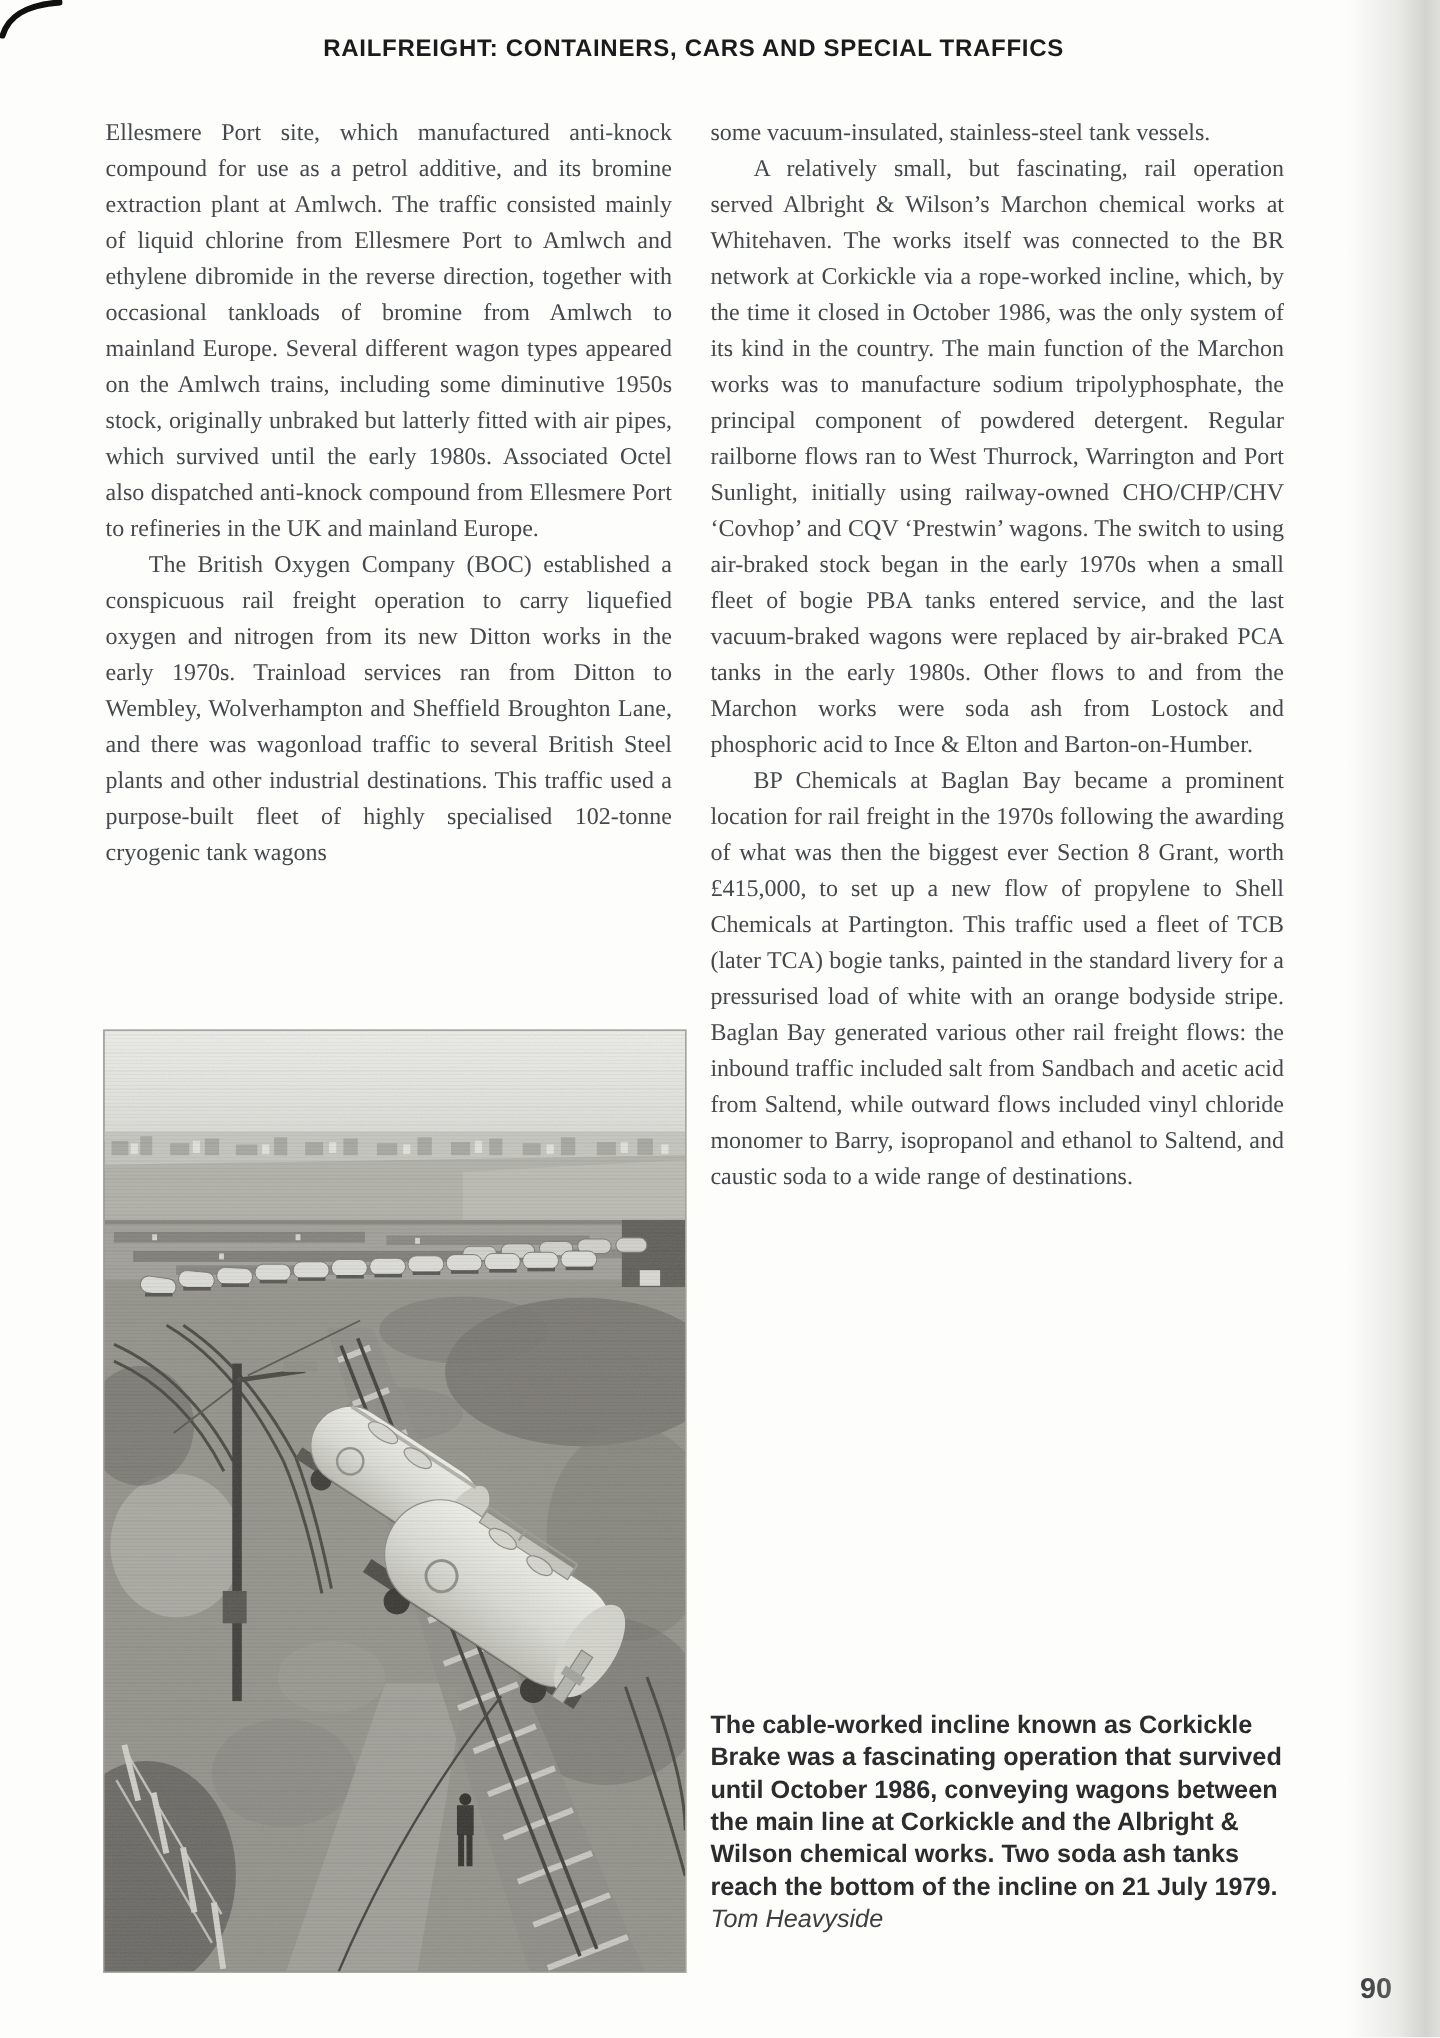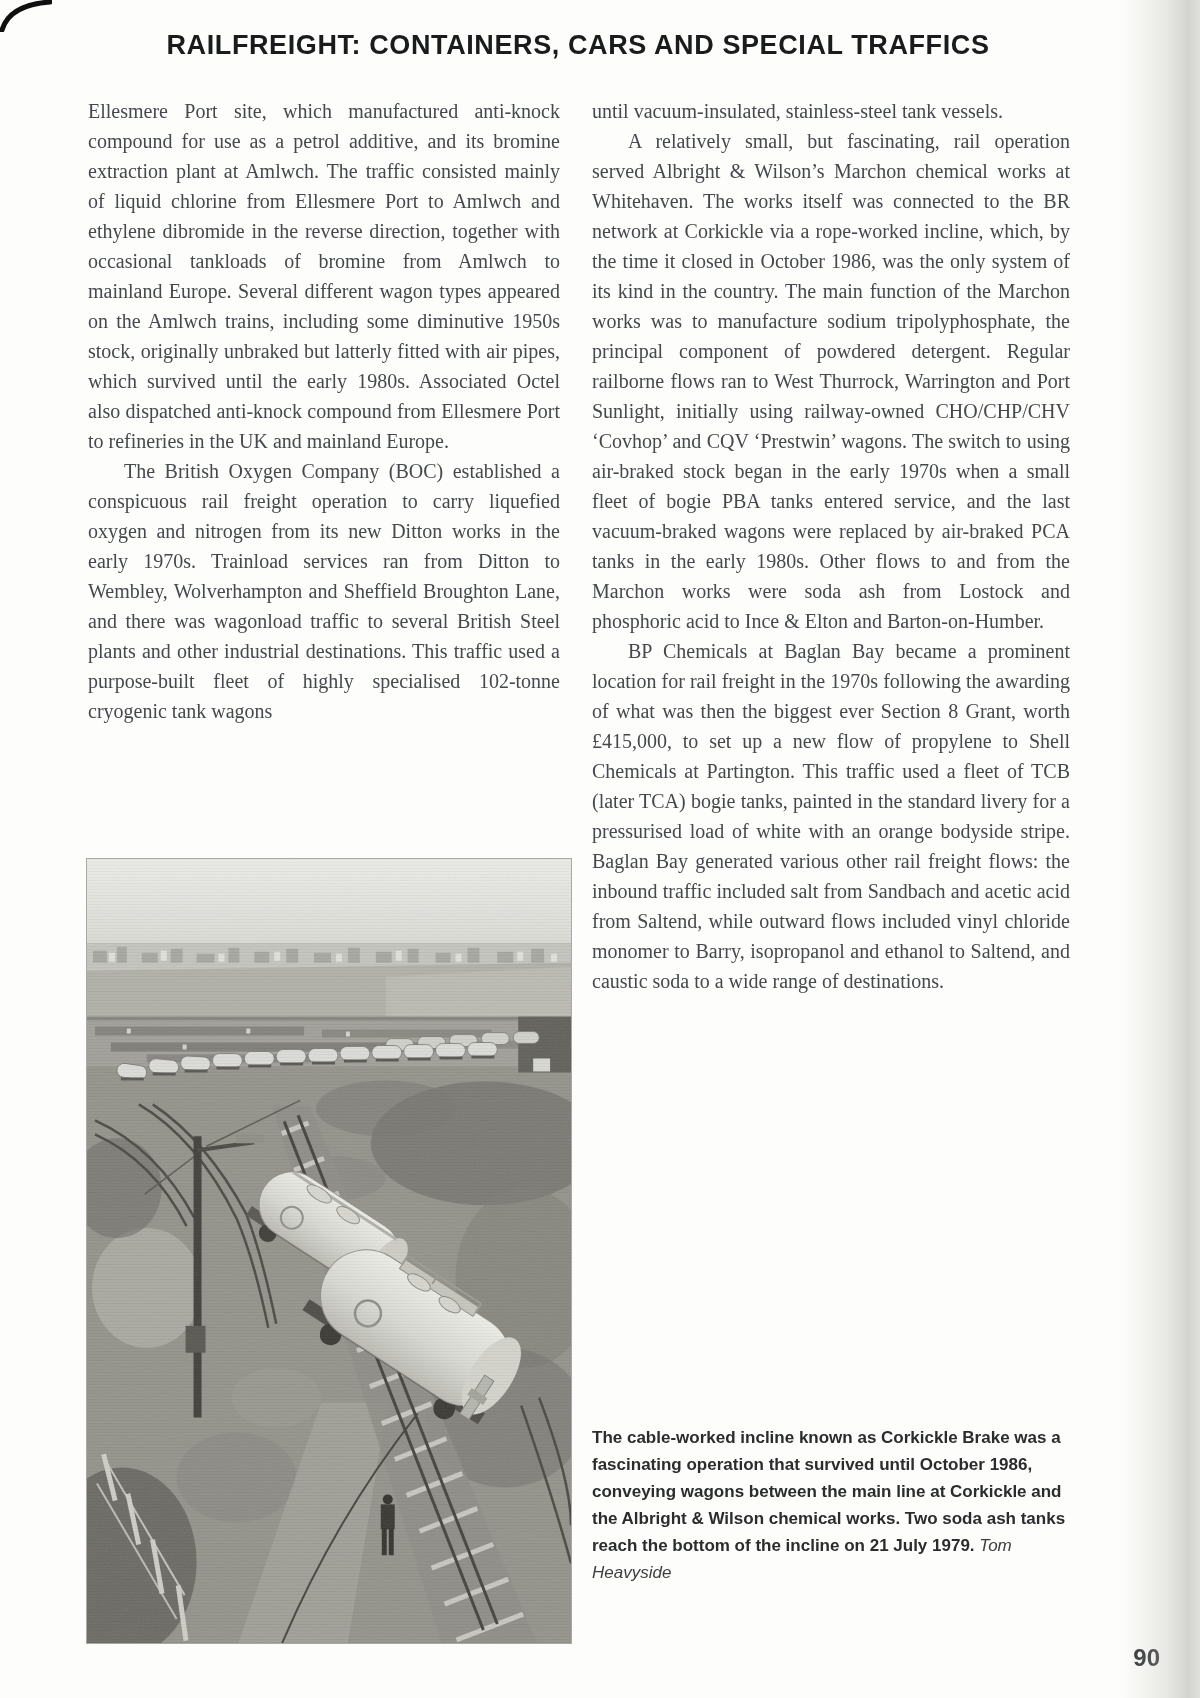--- a/index.html
+++ b/index.html
@@ -12,21 +12,21 @@
   .corner-artifact{position:absolute;left:0;top:0;width:52px;height:32px;}
   .edge-shadow{
     position:absolute;top:0;right:0;width:78px;height:1698px;pointer-events:none;
     background:linear-gradient(to right, rgba(205,205,200,0) 0%, rgba(196,196,191,0.35) 55%, rgba(176,176,171,0.55) 85%, rgba(186,186,181,0.45) 100%);
   }
   
   .page-header{
     position:absolute;left:92px;top:30px;width:972px;
     text-align:center;
     font-family:"Liberation Sans", sans-serif;
-    font-weight:bold;font-size:27px;letter-spacing:0.6px;
+    font-weight:bold;font-size:20px;letter-spacing:0.6px;
     color:#191b1d;
   }
   
   .column{
     position:absolute;top:96px;
     font-size:20px;line-height:30px;color:#45484c;
     text-align:justify;
   }
   .column-left{left:88px;width:472px;}
   .column-right{left:592px;width:478px;}
@@ -40,21 +40,21 @@
   }
   .photo svg{display:block;width:100%;height:100%;}
   .photo::after{
     content:"";position:absolute;inset:0;pointer-events:none;
     background:repeating-linear-gradient(to bottom, rgba(80,80,76,0.05) 0 1px, rgba(255,255,255,0.02) 1px 3px);
   }
   
   .caption{
     position:absolute;left:592px;top:1424px;width:482px;
     font-family:"Liberation Sans", sans-serif;
-    font-size:17px;line-height:27px;color:#2a2c2e;
+    font-size:21px;line-height:27px;color:#2a2c2e;
   }
   .caption .bold{font-weight:bold;}
   .caption .credit{font-style:italic;font-weight:normal;color:#3c3e40;}
   
   .page-number{
     position:absolute;left:0;top:1644px;width:1160px;text-align:right;
     font-family:"Liberation Sans", sans-serif;
     font-weight:bold;font-size:24px;color:#2e3032;
   }
 </style>
@@ -68,21 +68,21 @@
 </div>
 
 <div class="page-header">RAILFREIGHT: CONTAINERS, CARS AND SPECIAL TRAFFICS</div>
 
 <div class="column column-left">
   <p>Ellesmere Port site, which manufactured anti-knock compound for use as a petrol additive, and its bromine extraction plant at Amlwch. The traffic consisted mainly of liquid chlorine from Ellesmere Port to Amlwch and ethylene dibromide in the reverse direction, together with occasional tankloads of bromine from Amlwch to mainland Europe. Several different wagon types appeared on the Amlwch trains, including some diminutive 1950s stock, originally unbraked but latterly fitted with air pipes, which survived until the early 1980s. Associated Octel also dispatched anti-knock compound from Ellesmere Port to refineries in the UK and mainland Europe.</p>
   <p class="indent">The British Oxygen Company (BOC) established a conspicuous rail freight operation to carry liquefied oxygen and nitrogen from its new Ditton works in the early 1970s. Trainload services ran from Ditton to Wembley, Wolverhampton and Sheffield Broughton Lane, and there was wagonload traffic to several British Steel plants and other industrial destinations. This traffic used a purpose-built fleet of highly specialised 102-tonne cryogenic tank wagons</p>
 </div>
 
 <div class="column column-right">
-  <p>until vacuum-insulated, stainless-steel tank vessels.</p>
+  <p>some vacuum-insulated, stainless-steel tank vessels.</p>
   <p class="indent">A relatively small, but fascinating, rail operation served Albright &amp; Wilson’s Marchon chemical works at Whitehaven. The works itself was connected to the BR network at Corkickle via a rope-worked incline, which, by the time it closed in October 1986, was the only system of its kind in the country. The main function of the Marchon works was to manufacture sodium tripolyphosphate, the principal component of powdered detergent. Regular railborne flows ran to West Thurrock, Warrington and Port Sunlight, initially using railway-owned CHO/CHP/CHV ‘Covhop’ and CQV ‘Prestwin’ wagons. The switch to using air-braked stock began in the early 1970s when a small fleet of bogie PBA tanks entered service, and the last vacuum-braked wagons were replaced by air-braked PCA tanks in the early 1980s. Other flows to and from the Marchon works were soda ash from Lostock and phosphoric acid to Ince &amp; Elton and Barton-on-Humber.</p>
   <p class="indent">BP Chemicals at Baglan Bay became a prominent location for rail freight in the 1970s following the awarding of what was then the biggest ever Section 8 Grant, worth £415,000, to set up a new flow of propylene to Shell Chemicals at Partington. This traffic used a fleet of TCB (later TCA) bogie tanks, painted in the standard livery for a pressurised load of white with an orange bodyside stripe. Baglan Bay generated various other rail freight flows: the inbound traffic included salt from Sandbach and acetic acid from Saltend, while outward flows included vinyl chloride monomer to Barry, isopropanol and ethanol to Saltend, and caustic soda to a wide range of destinations.</p>
 </div>
 
 <div class="photo" role="img" aria-label="Black-and-white photograph: two white soda ash tank wagons at the bottom of the Corkickle Brake incline, a curving rake of tank wagons and the town beyond, a man walking beside the track">
   <svg viewBox="0 0 486 786" preserveAspectRatio="none">
     <defs>
       <linearGradient id="skyGrad" x1="0" y1="0" x2="0" y2="1">
         <stop offset="0" stop-color="#efefeb"></stop>
           <stop offset="1" stop-color="#dcdcd7"></stop>

